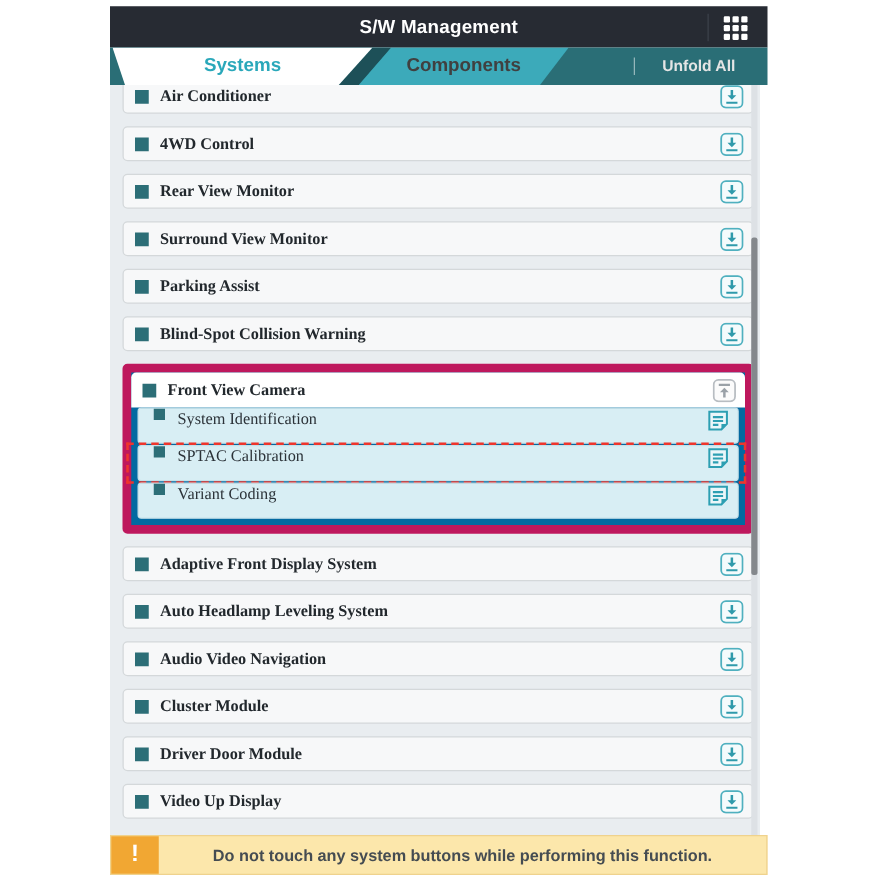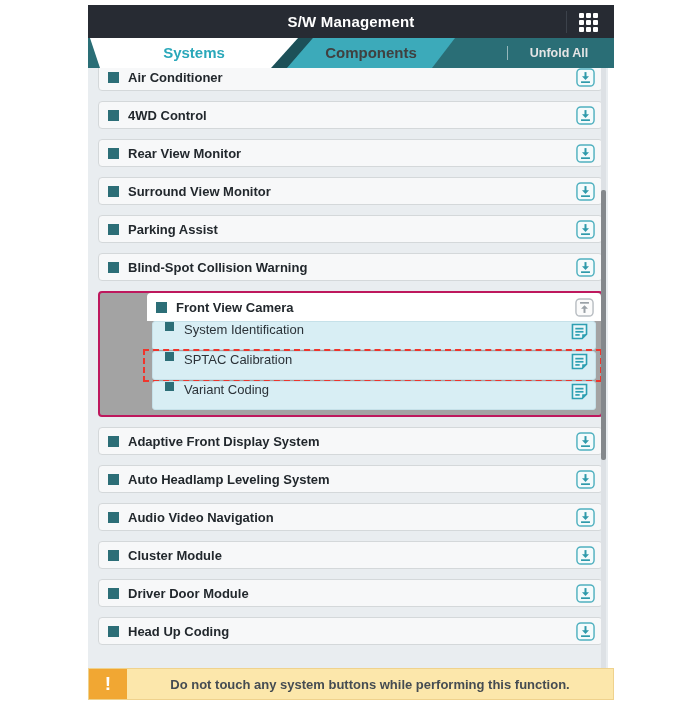--- a/index.html
+++ b/index.html
@@ -30,25 +30,25 @@
     clip-path:polygon(27px 0,42px 0,16px 30px,0 30px);}
   .tab-components{left:199px;width:168px;background:#3caaba;color:#404040;
     clip-path:polygon(26px 0,168px 0,145px 30px,0 30px);}
   .tab-divider{position:absolute;left:419px;top:8px;width:1px;height:14px;background:rgba(255,255,255,.5);}
   .unfold-all{position:absolute;right:0;top:0;width:110px;height:30px;line-height:30px;
     text-align:center;color:#e5e5e5;font-size:12.5px;font-weight:bold;cursor:pointer;}
 
   
   .viewport{position:relative;height:600px;width:520px;background:#e9edf0;overflow:hidden;}
   .list-content{padding:0 5px 0 10px;}
-  .sys-block{margin:0 0 10px 0;width:505px;box-sizing:border-box;}
+  .sys-block{margin:0 0 10px 0;width:505px;box-sizing:border-box;font-family:Liberation Serif, serif;}
   .sys-block:first-child{margin-top:-5px;}
   .row{height:26px;display:flex;align-items:center;background:#f7f8f9;
     border:1px solid #d4d8da;border-radius:4px;padding:0 7px 0 9px;cursor:pointer;}
-  .sys-block.open{background:#a3a3a3;border:2px solid #be185d;border-radius:4px;padding-bottom:4px;padding-left:47px;}
+  .sys-block.open{background:#0369a1;border:7px solid #be185d;border-radius:4px;padding-bottom:4px;}
   .sys-block.open > .row{border:none;background:#ffffff;height:28px;border-radius:4px 4px 0 0;}
   .bullet{width:11px;height:11px;background:#2c6e77;margin-right:9px;flex:none;}
   .bullet.sm{width:9px;height:9px;margin-right:10px;}
   .label{flex:1;font-size:13px;font-weight:bold;color:#22282d;white-space:nowrap;
     overflow:hidden;text-overflow:ellipsis;}
   .label.reg{font-weight:normal;color:#2b3238;}
   .icon{flex:none;width:19px;height:19px;display:flex;align-items:center;justify-content:center;cursor:pointer;}
   .icon svg{display:block;}
   .subrow{position:relative;height:27px;display:flex;background:#d8eef4;
     border:1px solid #c6e1e9;border-radius:3px;margin:0 5px 1px 5px;padding:0 6px 0 12px;cursor:pointer;}
@@ -301,21 +301,21 @@
                 <path d="M10 4.3v5.2" stroke="#2f9aab" stroke-width="2.1"></path>
                 <path d="M6.3 8.6 L10 12.5 L13.7 8.6 Z" fill="#2f9aab"></path>
                 <path d="M5.3 14.9h9.4" stroke="#2f9aab" stroke-width="1.8"></path>
               </svg>
             </span>
           </div>
         </div>
         <div class="sys-block">
           <div class="row">
             <span class="bullet"></span>
-            <span class="label">Head Up Coding</span>
+            <span class="label">Video Up Display</span>
             <span class="icon">
               <svg width="19" height="19" viewBox="0 0 20 20">
                 <rect x="1" y="1" width="18" height="18" rx="4" fill="#f4fbfc" stroke="#4fb0bf" stroke-width="1.5"></rect>
                 <path d="M10 4.3v5.2" stroke="#2f9aab" stroke-width="2.1"></path>
                 <path d="M6.3 8.6 L10 12.5 L13.7 8.6 Z" fill="#2f9aab"></path>
                 <path d="M5.3 14.9h9.4" stroke="#2f9aab" stroke-width="1.8"></path>
               </svg>
             </span>
           </div>
         </div>

